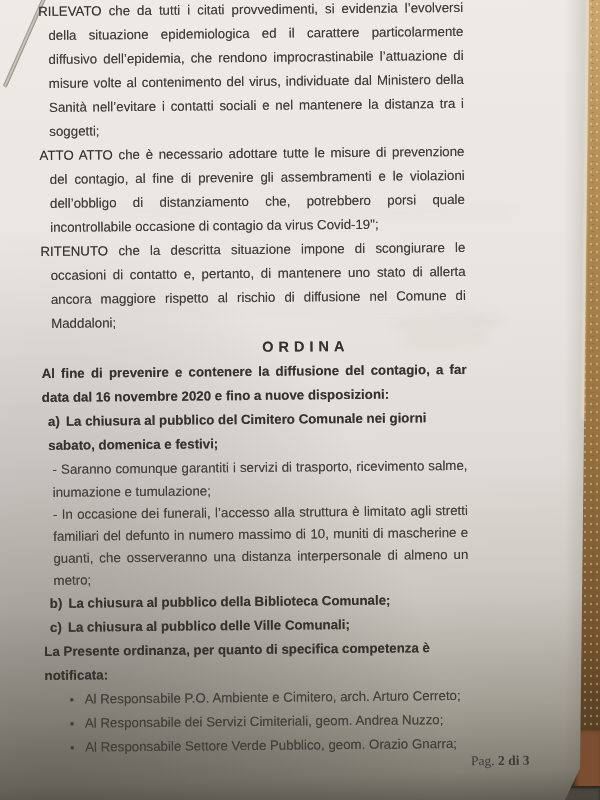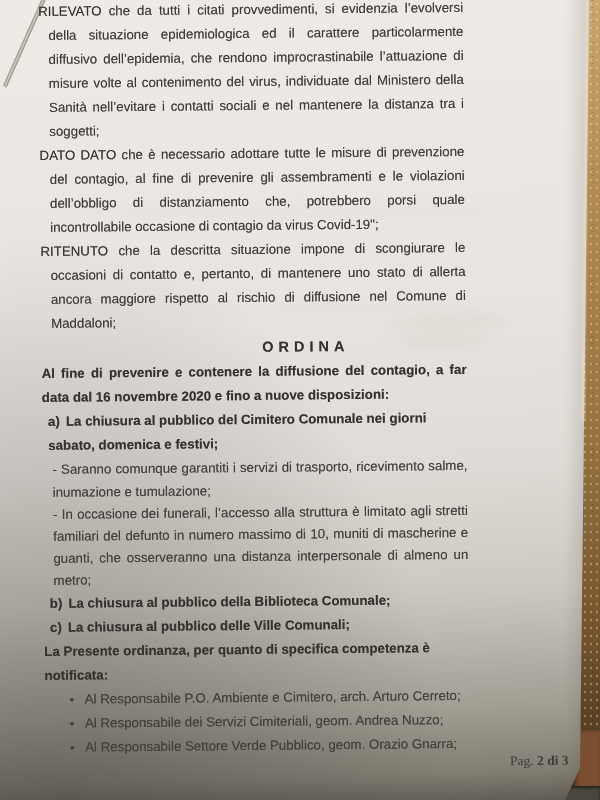--- a/index.html
+++ b/index.html
@@ -70,21 +70,21 @@
   .item-b{margin-top:15px;}
   .item-c{margin-top:13px;}
   .dash{text-align:justify;padding-left:10px;color:#413f3b;}
   .dash1{margin-top:3px;line-height:23px;}
   .dash2{margin-top:6px;line-height:22px;}
   .notif{margin-top:11px;line-height:24px;font-weight:bold;color:#33322e;}
   ul.recipients{list-style:none;margin:0;padding:0 0 0 25px;}
   ul.recipients li{line-height:24px;color:#413f3b;}
   ul.recipients .dot{display:inline-block;width:15px;font-size:12px;}
   .footer{
-    position:absolute;left:510px;top:753px;transform:rotate(-0.55deg);
+    position:absolute;left:471px;top:753px;transform:rotate(-0.55deg);
     font-family:"Liberation Serif",serif;font-size:13.5px;color:#3c3b37;text-align:center;
   }
   .footer .pg{font-weight:bold;}
 </style>
 </head>
 <body>
 
 <div class="photo">
 
   <div class="cork-patch"></div>
@@ -96,21 +96,21 @@
 
   <div class="smudge s1"></div>
   <div class="smudge s2"></div>
   <div class="smudge s3"></div>
   <div class="smudge s4"></div>
 
   <div class="content">
 
     <p class="premise p1"><b>RILEVATO</b> <span>che da tutti i citati provvedimenti, si evidenzia l’evolversi della situazione epidemiologica ed il carattere particolarmente diffusivo dell’epidemia, che rendono improcrastinabile l’attuazione di misure volte al contenimento del virus, individuate dal Ministero della Sanità nell’evitare i contatti sociali e nel mantenere la distanza tra i soggetti;</span></p>
 
-    <p class="premise p2"><b>DATO DATO</b> <span>che è necessario adottare tutte le misure di prevenzione del contagio, al fine di prevenire gli assembramenti e le violazioni dell’obbligo di distanziamento che, potrebbero porsi quale incontrollabile occasione di contagio da virus Covid-19";</span></p>
+    <p class="premise p2"><b>ATTO ATTO</b> <span>che è necessario adottare tutte le misure di prevenzione del contagio, al fine di prevenire gli assembramenti e le violazioni dell’obbligo di distanziamento che, potrebbero porsi quale incontrollabile occasione di contagio da virus Covid-19";</span></p>
 
     <p class="premise p3"><b>RITENUTO</b> <span>che la descritta situazione impone di scongiurare le occasioni di contatto e, pertanto, di mantenere uno stato di allerta ancora maggiore rispetto al rischio di diffusione nel Comune di Maddaloni;</span></p>
 
     <p class="ordina">ORDINA</p>
 
     <p class="intro">Al fine di prevenire e contenere la diffusione del contagio, a far data dal 16 novembre 2020 e fino a nuove disposizioni:</p>
 
     <p class="item item-a"><span class="lbl">a)</span><span>La chiusura al pubblico del Cimitero Comunale nei giorni sabato, domenica e festivi;</span></p>
 
     <p class="dash dash1">- Saranno comunque garantiti i servizi di trasporto, ricevimento salme, inumazione e tumulazione;</p>

